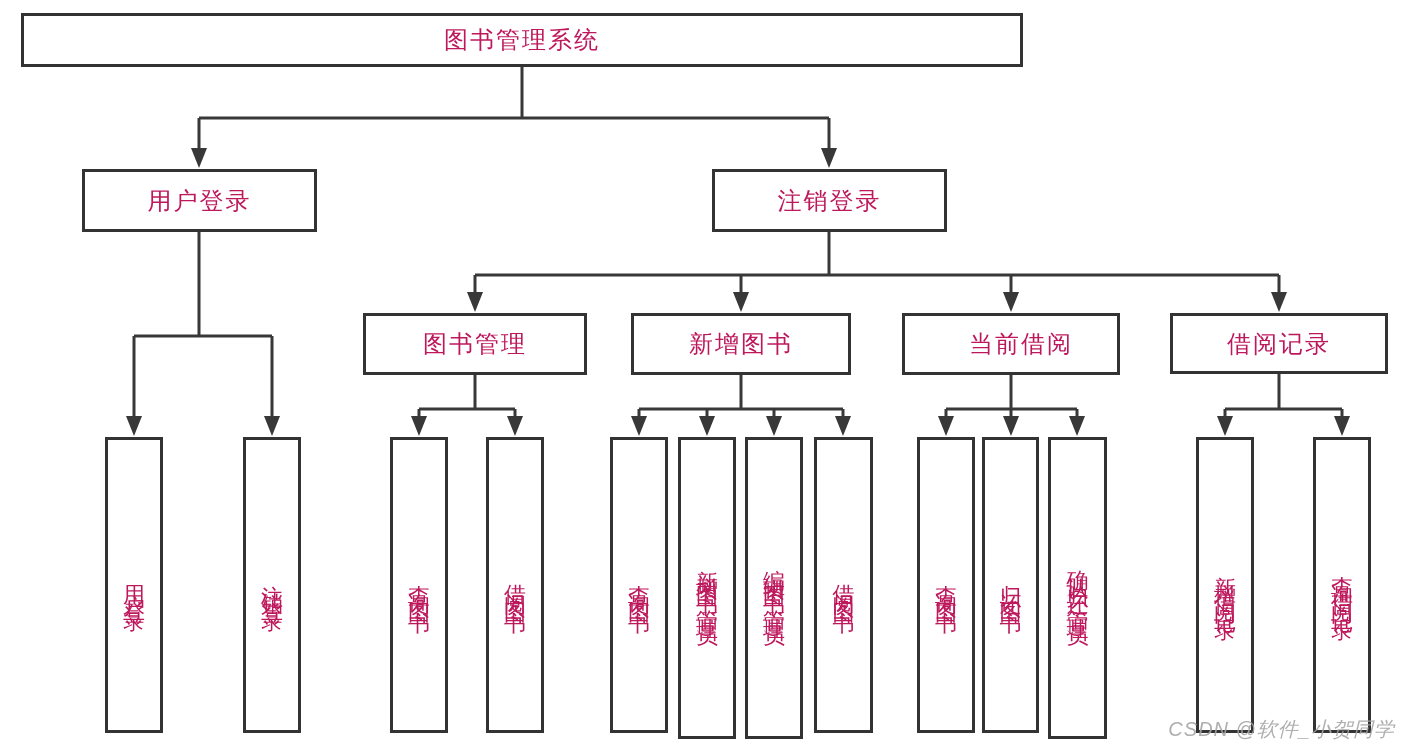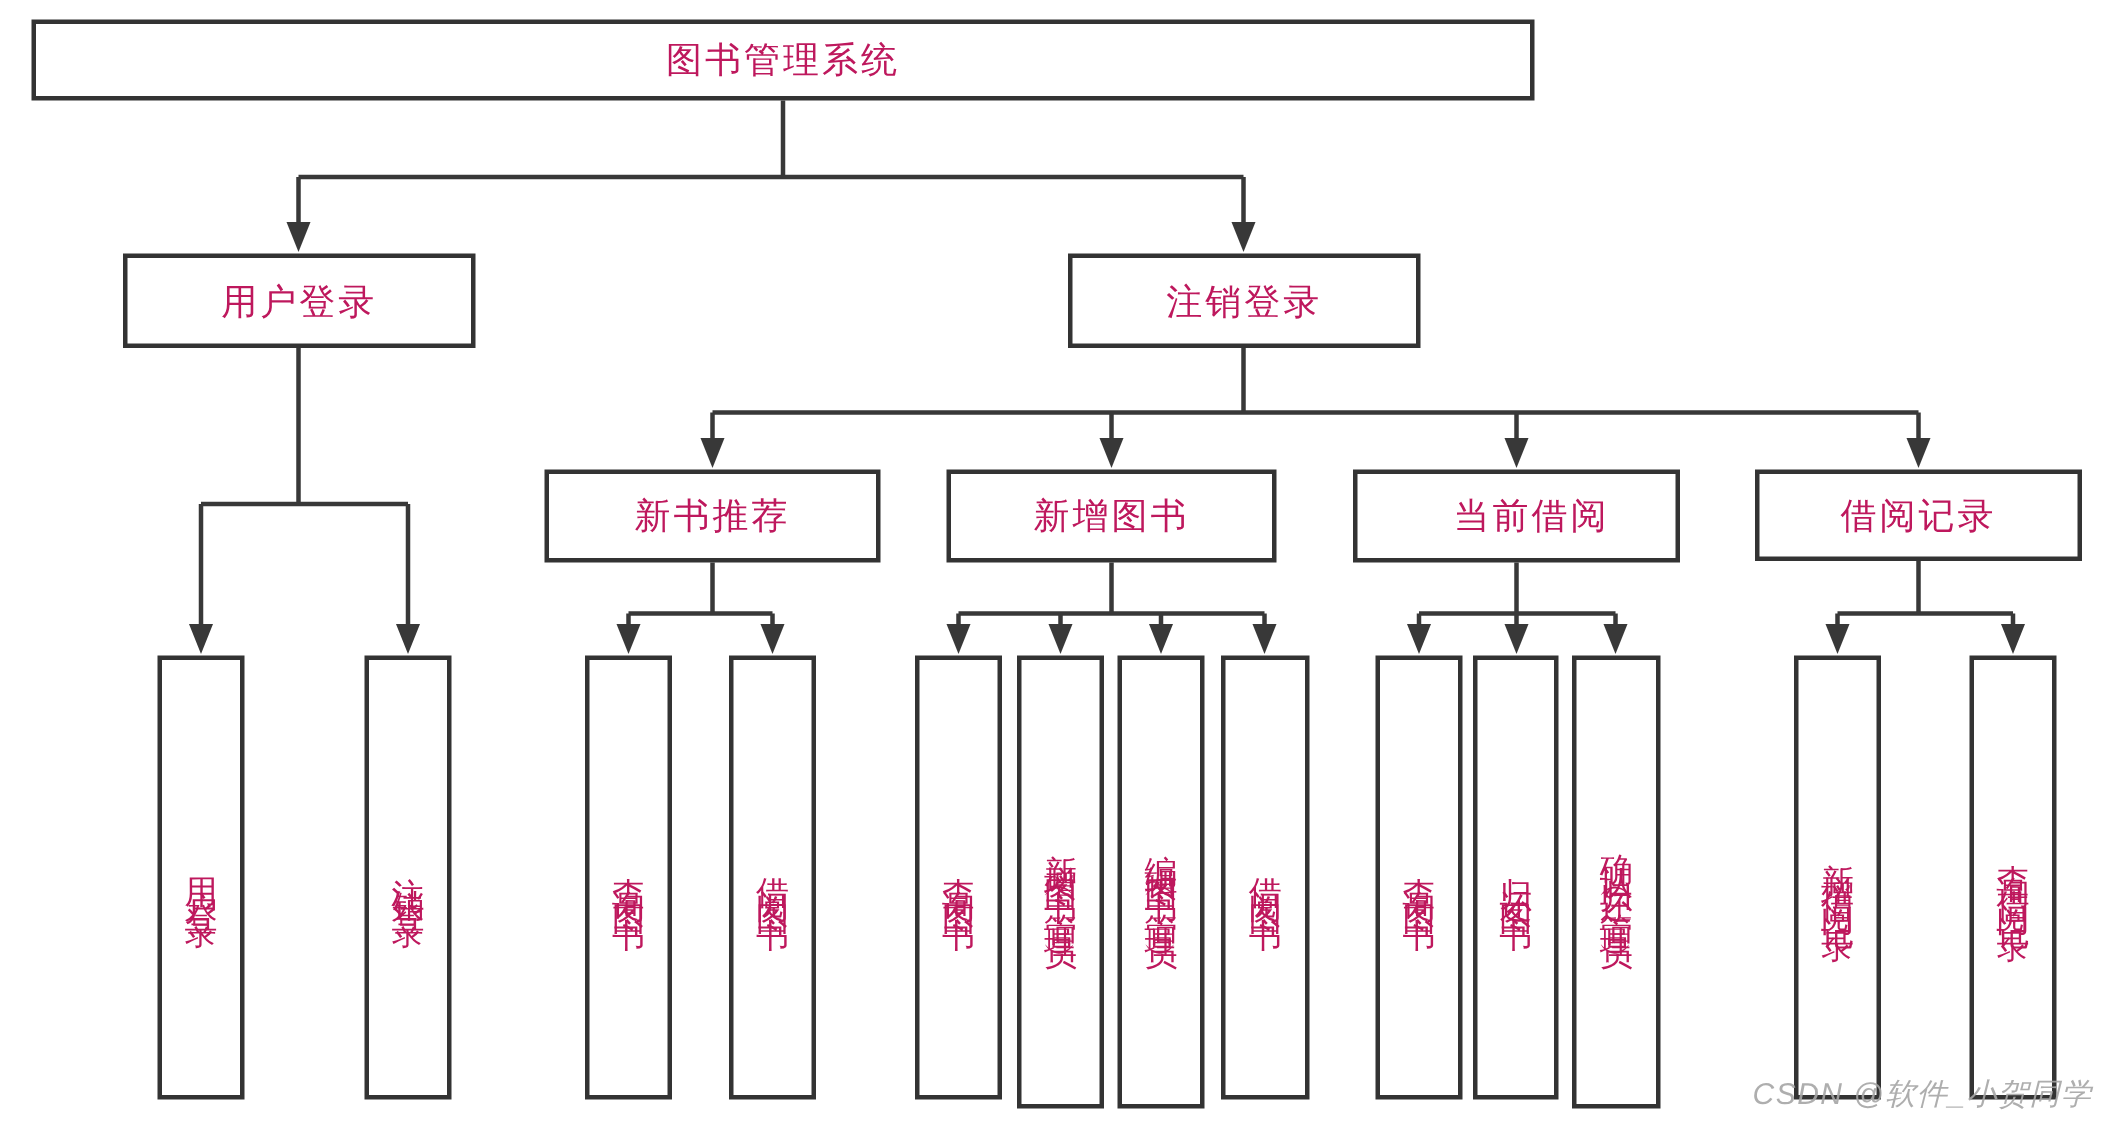--- a/index.html
+++ b/index.html
@@ -112,21 +112,21 @@
         <polygon stroke="none" points="1334,416 1350,416 1342,436"></polygon>
       </g>
     </g>
   </svg>
 
   <div class="box hbox" style="left:21px; top:13px; width:1002px; height:54px;">图书管理系统</div>
 
   <div class="box hbox" style="left:82px; top:169px; width:235px; height:63px;">用户登录</div>
   <div class="box hbox" style="left:712px; top:169px; width:235px; height:63px;">注销登录</div>
 
-  <div class="box hbox" style="left:363px; top:313px; width:224px; height:62px;">新书推荐</div>
+  <div class="box hbox" style="left:363px; top:313px; width:224px; height:62px;">图书管理</div>
   <div class="box hbox" style="left:631px; top:313px; width:220px; height:62px;">新增图书</div>
   <div class="box hbox" style="left:902px; top:313px; width:218px; height:62px;padding-left:20px;">当前借阅</div>
   <div class="box hbox" style="left:1170px; top:313px; width:218px; height:61px;">借阅记录</div>
 
   <div class="box vbox" style="left:105px; top:437px; width:58px; height:296px;">用户登录</div>
   <div class="box vbox" style="left:243px; top:437px; width:58px; height:296px;">注销登录</div>
 
   <div class="box vbox" style="left:390px; top:437px; width:58px; height:296px;">查询图书</div>
   <div class="box vbox" style="left:486px; top:437px; width:58px; height:296px;">借阅图书</div>
 

